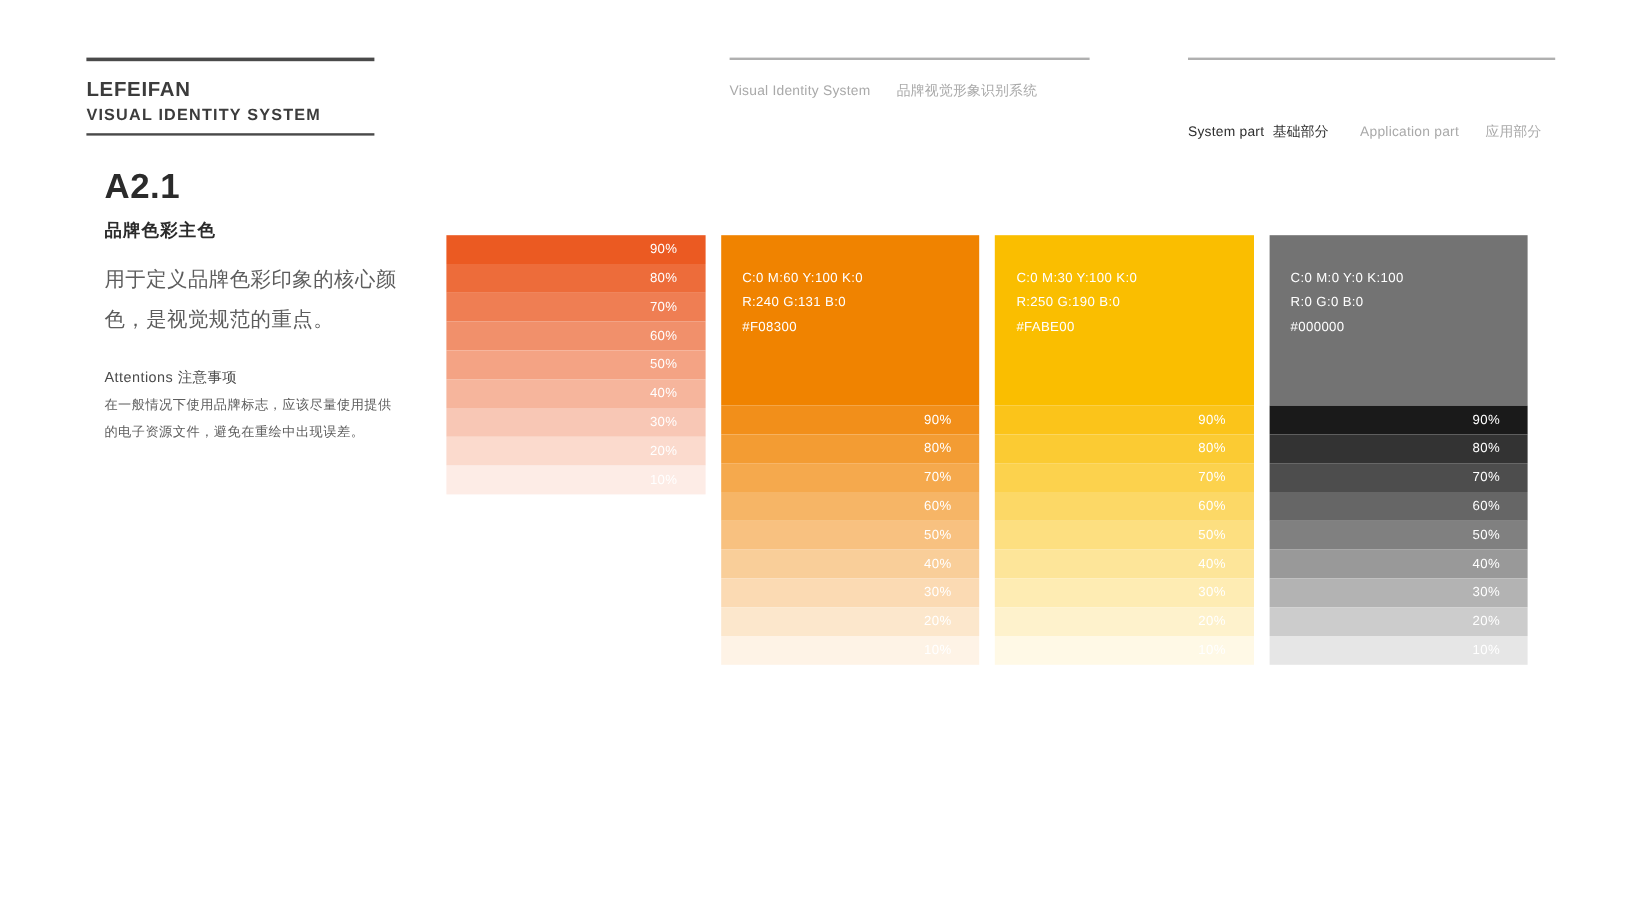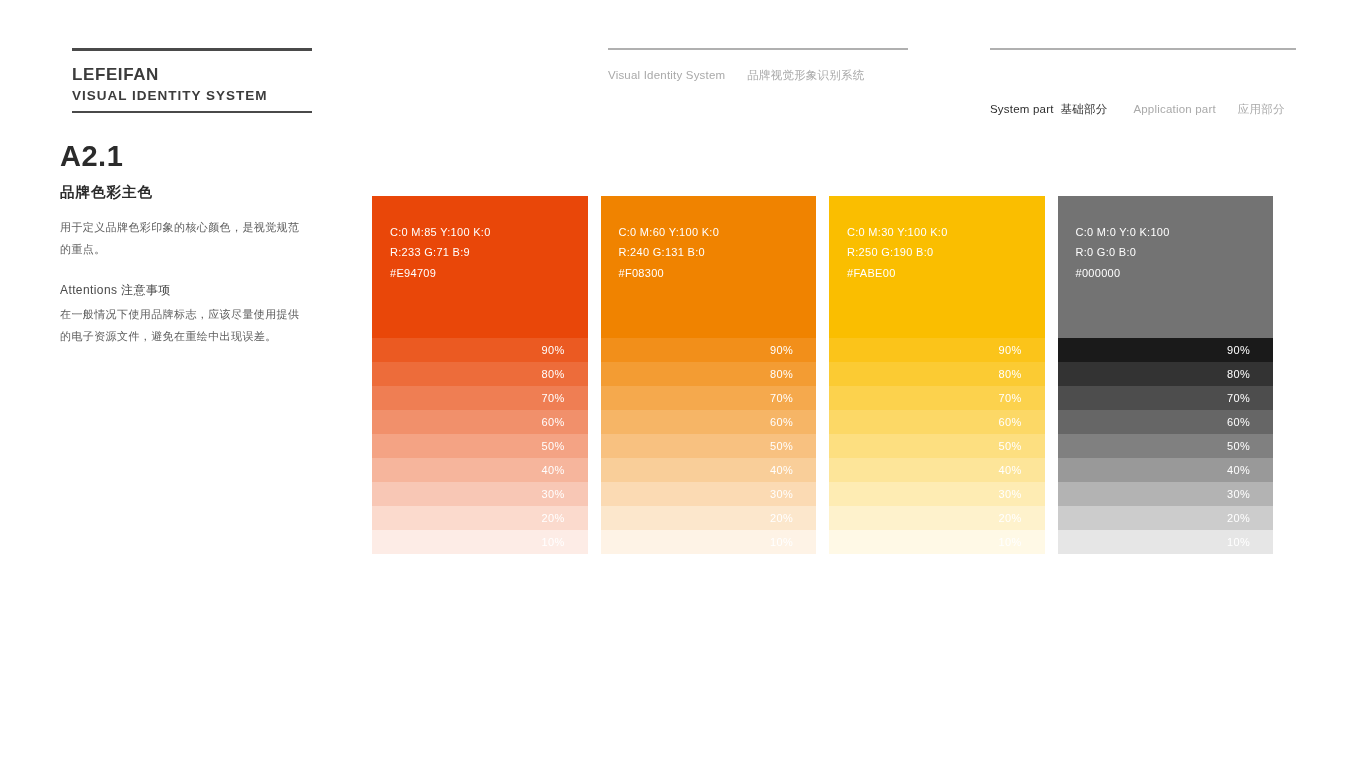--- a/index.html
+++ b/index.html
@@ -32,31 +32,31 @@
   }
   #nav-left  { left:608px; width:300px; }
   #nav-right { left:990px; width:306px; }
   .nav-item-en { color:#a9a9a9; }
   .nav-item-cn { color:#a9a9a9; margin-left:22px;text-align:center; }
   .nav-item-en.active { color:#2e2e2e; }
   .nav-item-cn.active { color:#2e2e2e; margin-left:7px;margin-top:34px; }
   .nav-gap { width:26px; display:inline-block; }
 
   
-  .side { position:absolute; left:60px; top:142px; width:248px; }
+  .side { position:absolute; left:87px; top:142px; width:248px; }
   .side-code {
     font-size:29px; font-weight:bold; color:#2b2b2b;
     letter-spacing:0.5px; line-height:1;
   }
   .side-title {
     font-size:14.5px; font-weight:bold; color:#2b2b2b;
     margin-top:12px; letter-spacing:1px;
   }
   .side-desc {
-    font-size:11px; color:#5d5d5d; line-height:2.0;
+    font-size:17px; color:#5d5d5d; line-height:2.0;
     margin-top:14px; letter-spacing:0.4px; width:244px;
   }
   .side-attn-title {
     font-size:12px; color:#4a4a4a; margin-top:22px; letter-spacing:0.4px;
   }
   .side-attn-body {
     font-size:11px; color:#5d5d5d; line-height:2.0;
     margin-top:4px; letter-spacing:0.4px; width:244px;
   }
 
@@ -116,25 +116,20 @@
   <div class="side">
     <div class="side-code">A2.1</div>
     <div class="side-title">品牌色彩主色</div>
     <div class="side-desc">用于定义品牌色彩印象的核心颜色，是视觉规范的重点。</div>
     <div class="side-attn-title">Attentions 注意事项</div>
     <div class="side-attn-body">在一般情况下使用品牌标志，应该尽量使用提供的电子资源文件，避免在重绘中出现误差。</div>
   </div>
 
   <div class="swatches" id="swatch-grid">
       <div class="col">
-        <div class="col-solid" style="background: rgb(233, 71, 9);">
-          <div class="spec-line">C:0 M:85 Y:100 K:0</div>
-          <div class="spec-line">R:233 G:71 B:9</div>
-          <div class="spec-line">#E94709</div>
-        </div>
         <div class="tint-row" style="background: rgb(235, 90, 34);">
           <span class="tint-label">90%</span>
         </div>
         <div class="tint-row" style="background: rgb(237, 108, 58);">
           <span class="tint-label">80%</span>
         </div>
         <div class="tint-row" style="background: rgb(239, 126, 83);">
           <span class="tint-label">70%</span>
         </div>
         <div class="tint-row" style="background: rgb(241, 144, 107);">

